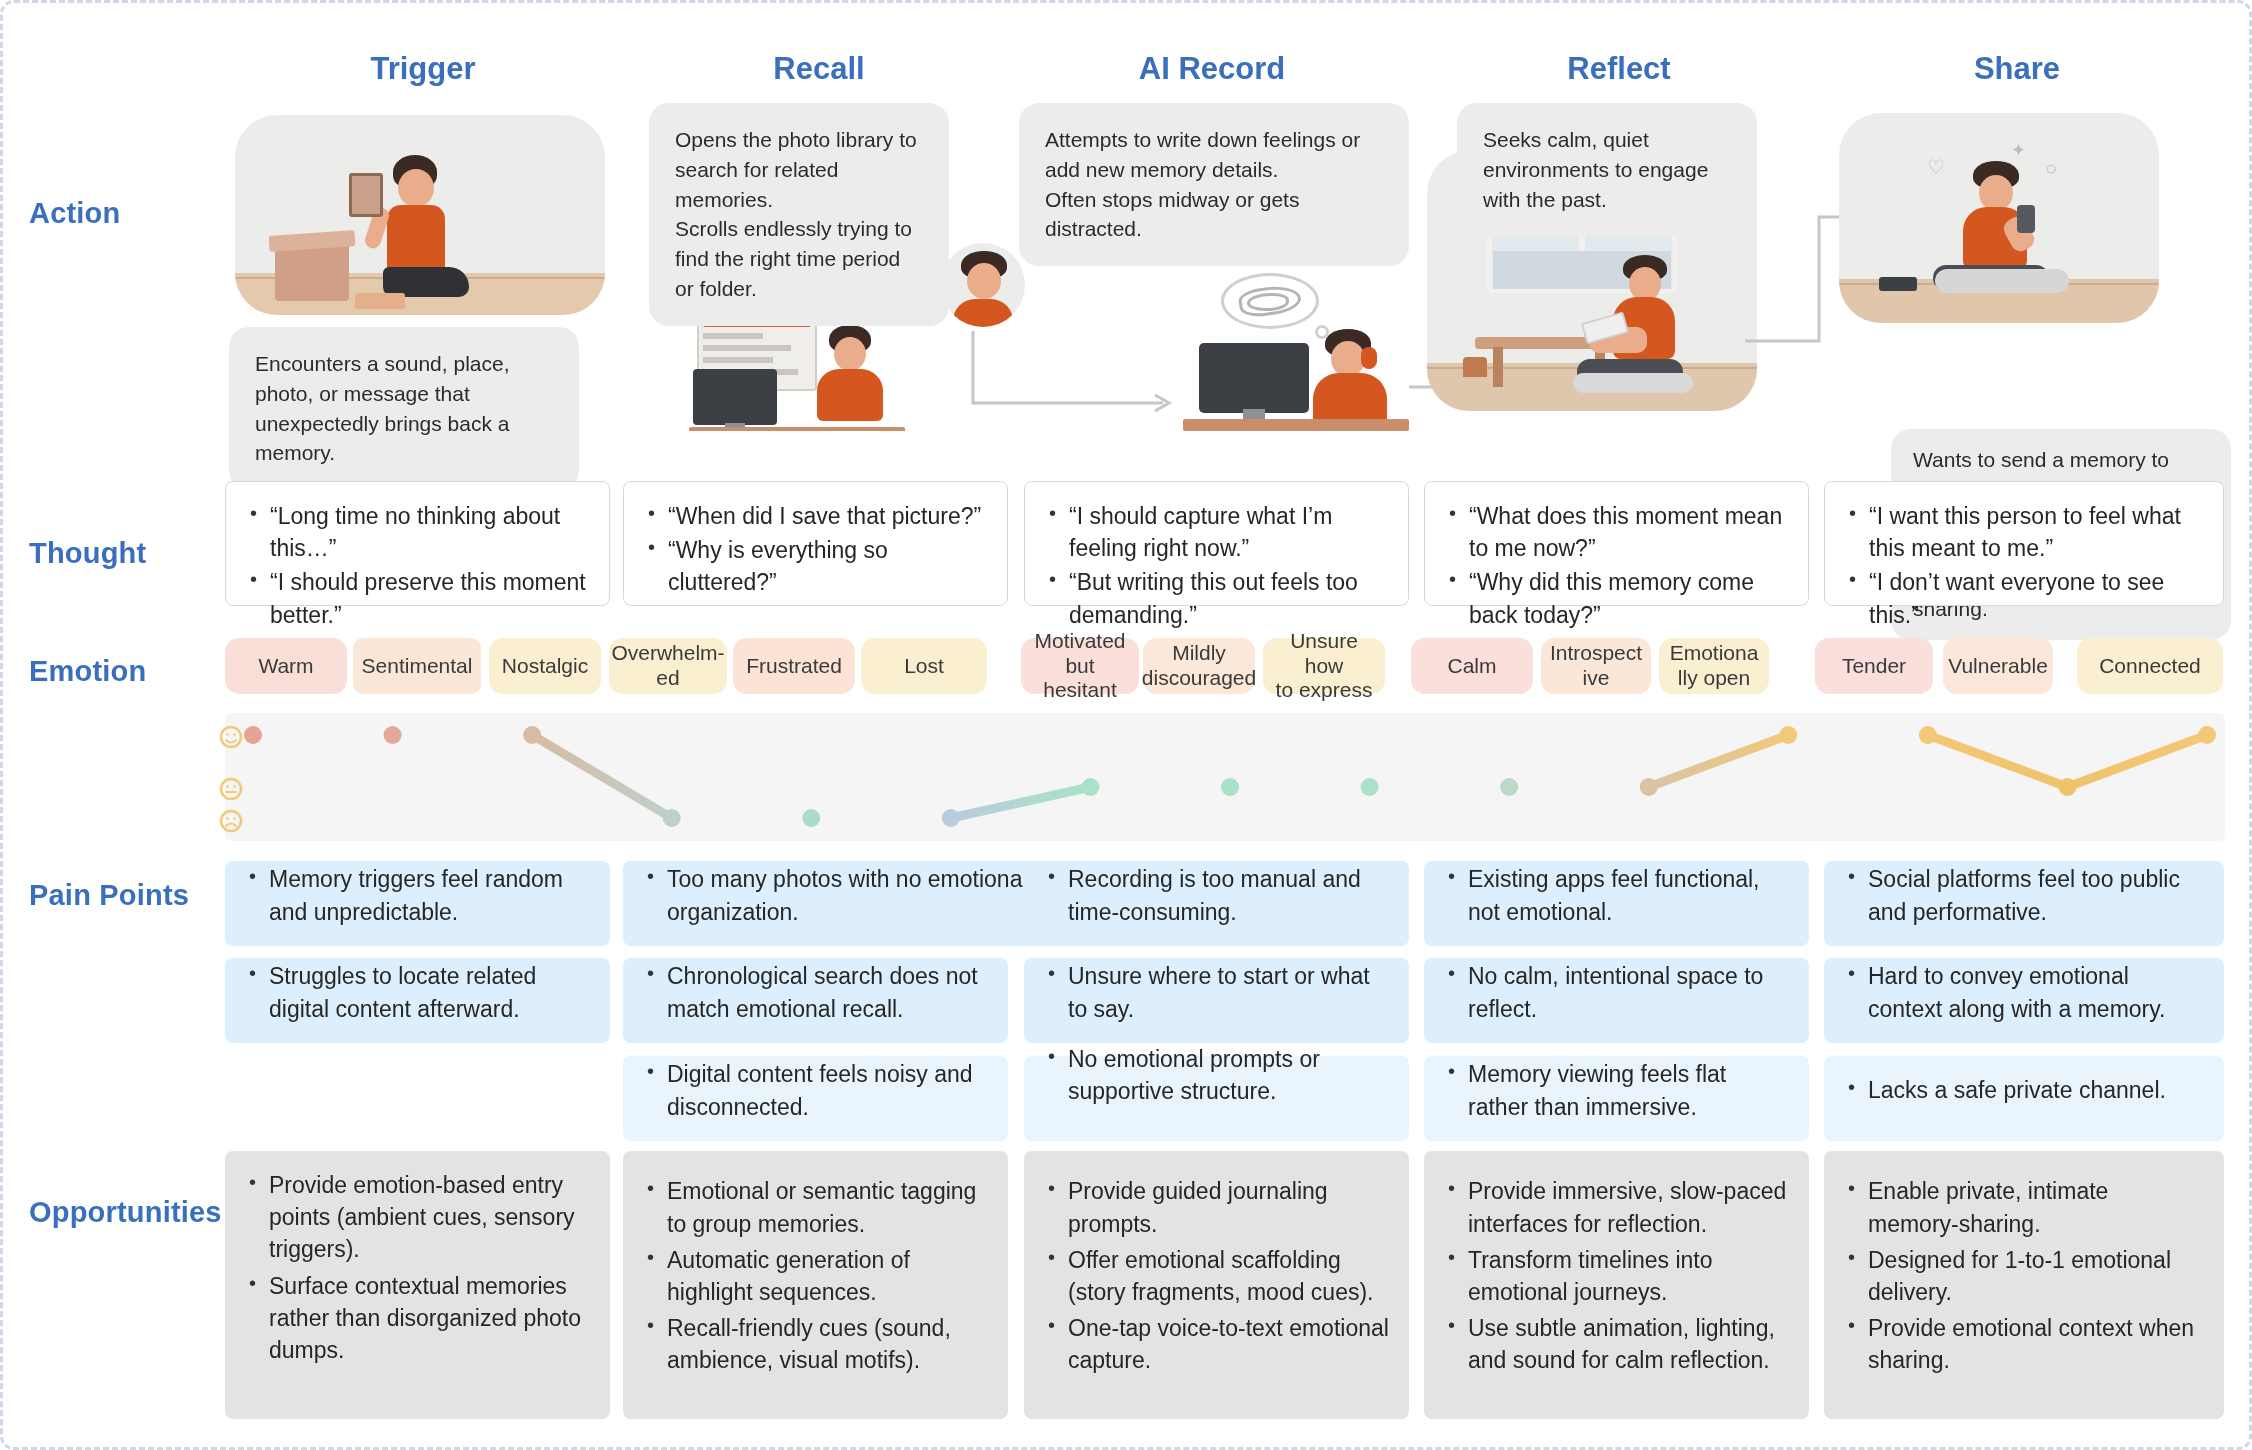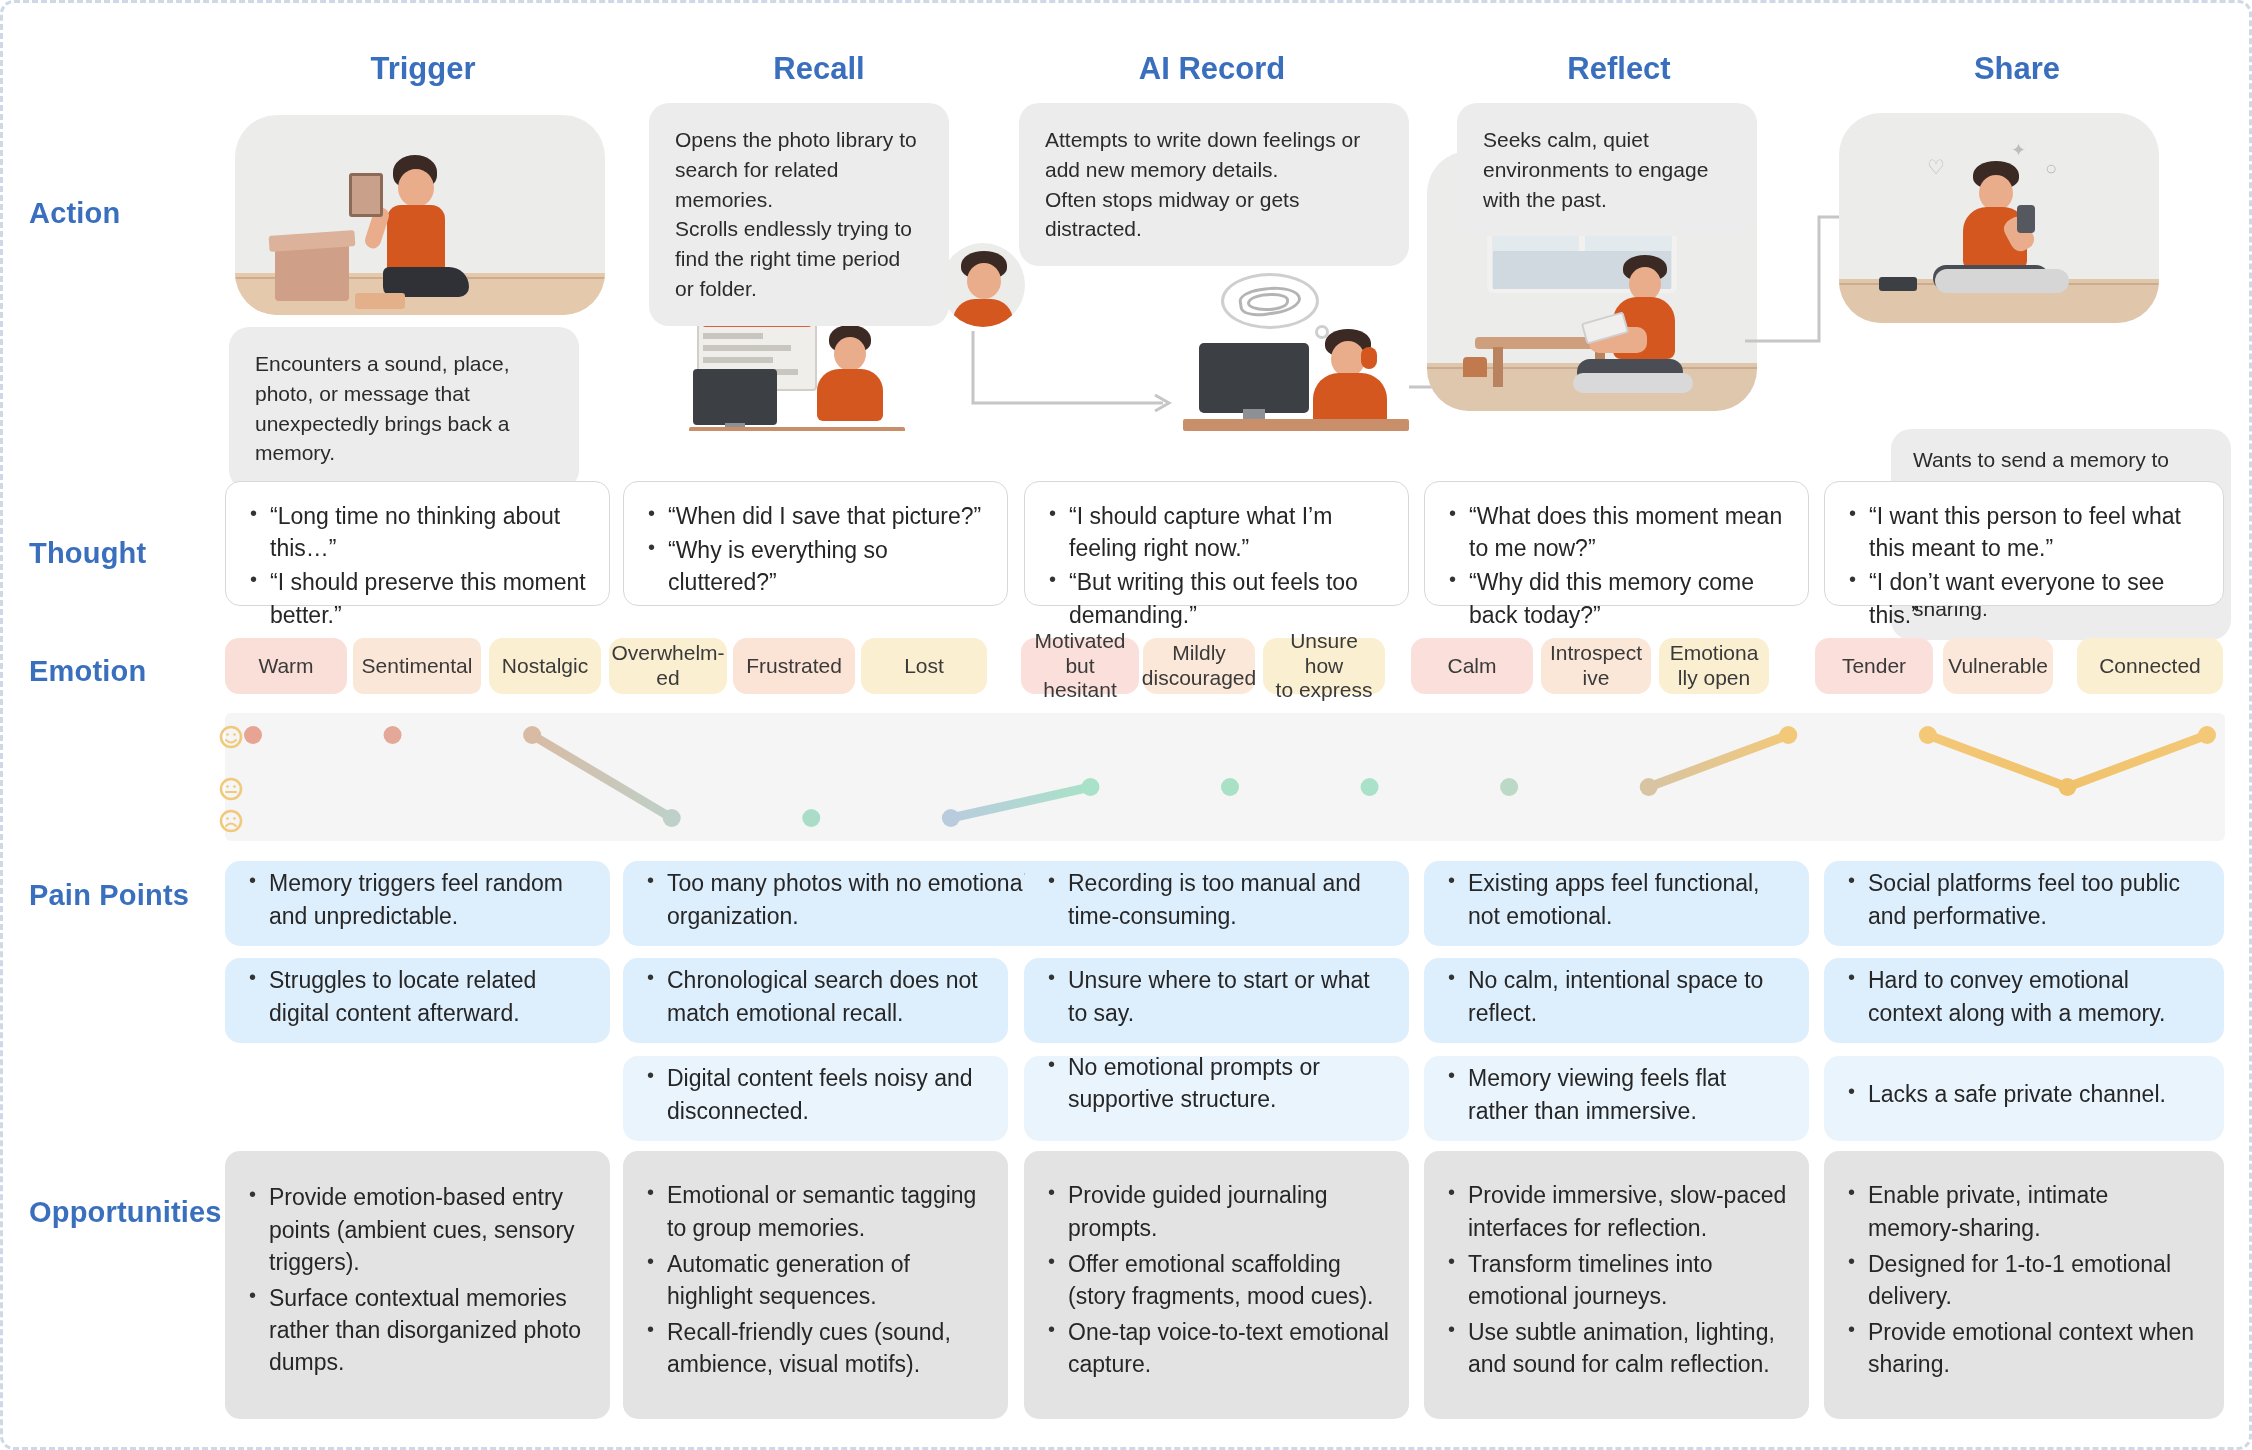--- a/index.html
+++ b/index.html
@@ -79,22 +79,22 @@
     background: #ececeb;
     overflow: hidden;
   }
 
   .connector { position: absolute; }
   .connector svg { display:block; }
 
   
   .card {
     position: absolute;
-    border-radius: 15px;
-    padding: 18px 20px 24px 20px;
+    border-radius: 8px;
+    padding: 18px 20px 32px 20px;
   }
   .card ul { list-style: none; }
   .card li {
     position: relative;
     padding-left: 24px;
     font-size: 23px;
     line-height: 1.40;
     color: #262626;
     margin-bottom: 2px;
   }
@@ -523,21 +523,21 @@
         </ul>
       </div>
       <div class="card pain-card faded" style="left: 1821px; top: 1053px; width: 400px; height: 85px; display: flex; align-items: center;">
         <ul>
           <li>Lacks a safe private channel.</li>
         </ul>
       </div>
     </div>
 
   <div id="opp-rows">
-      <div class="card opp-card" style="left: 222px; top: 1148px; width: 385px; height: 268px; display: flex; align-items: center;">
+      <div class="card opp-card" style="left: 222px; top: 1148px; width: 385px; height: 268px; display: flex; align-items: flex-start;">
         <ul>
           <li style="margin-bottom: 4px;">Provide emotion-based entry points (ambient cues, sensory triggers).</li>
           <li style="margin-bottom: 4px;">Surface contextual memories rather than disorganized photo dumps.</li>
         </ul>
       </div>
       <div class="card opp-card" style="left: 620px; top: 1148px; width: 385px; height: 268px; display: flex; align-items: center;">
         <ul>
           <li style="margin-bottom: 4px;">Emotional or semantic tagging to group memories.</li>
           <li style="margin-bottom: 4px;">Automatic generation of highlight sequences.</li>
           <li style="margin-bottom: 4px;">Recall-friendly cues (sound, ambience, visual motifs).</li>

